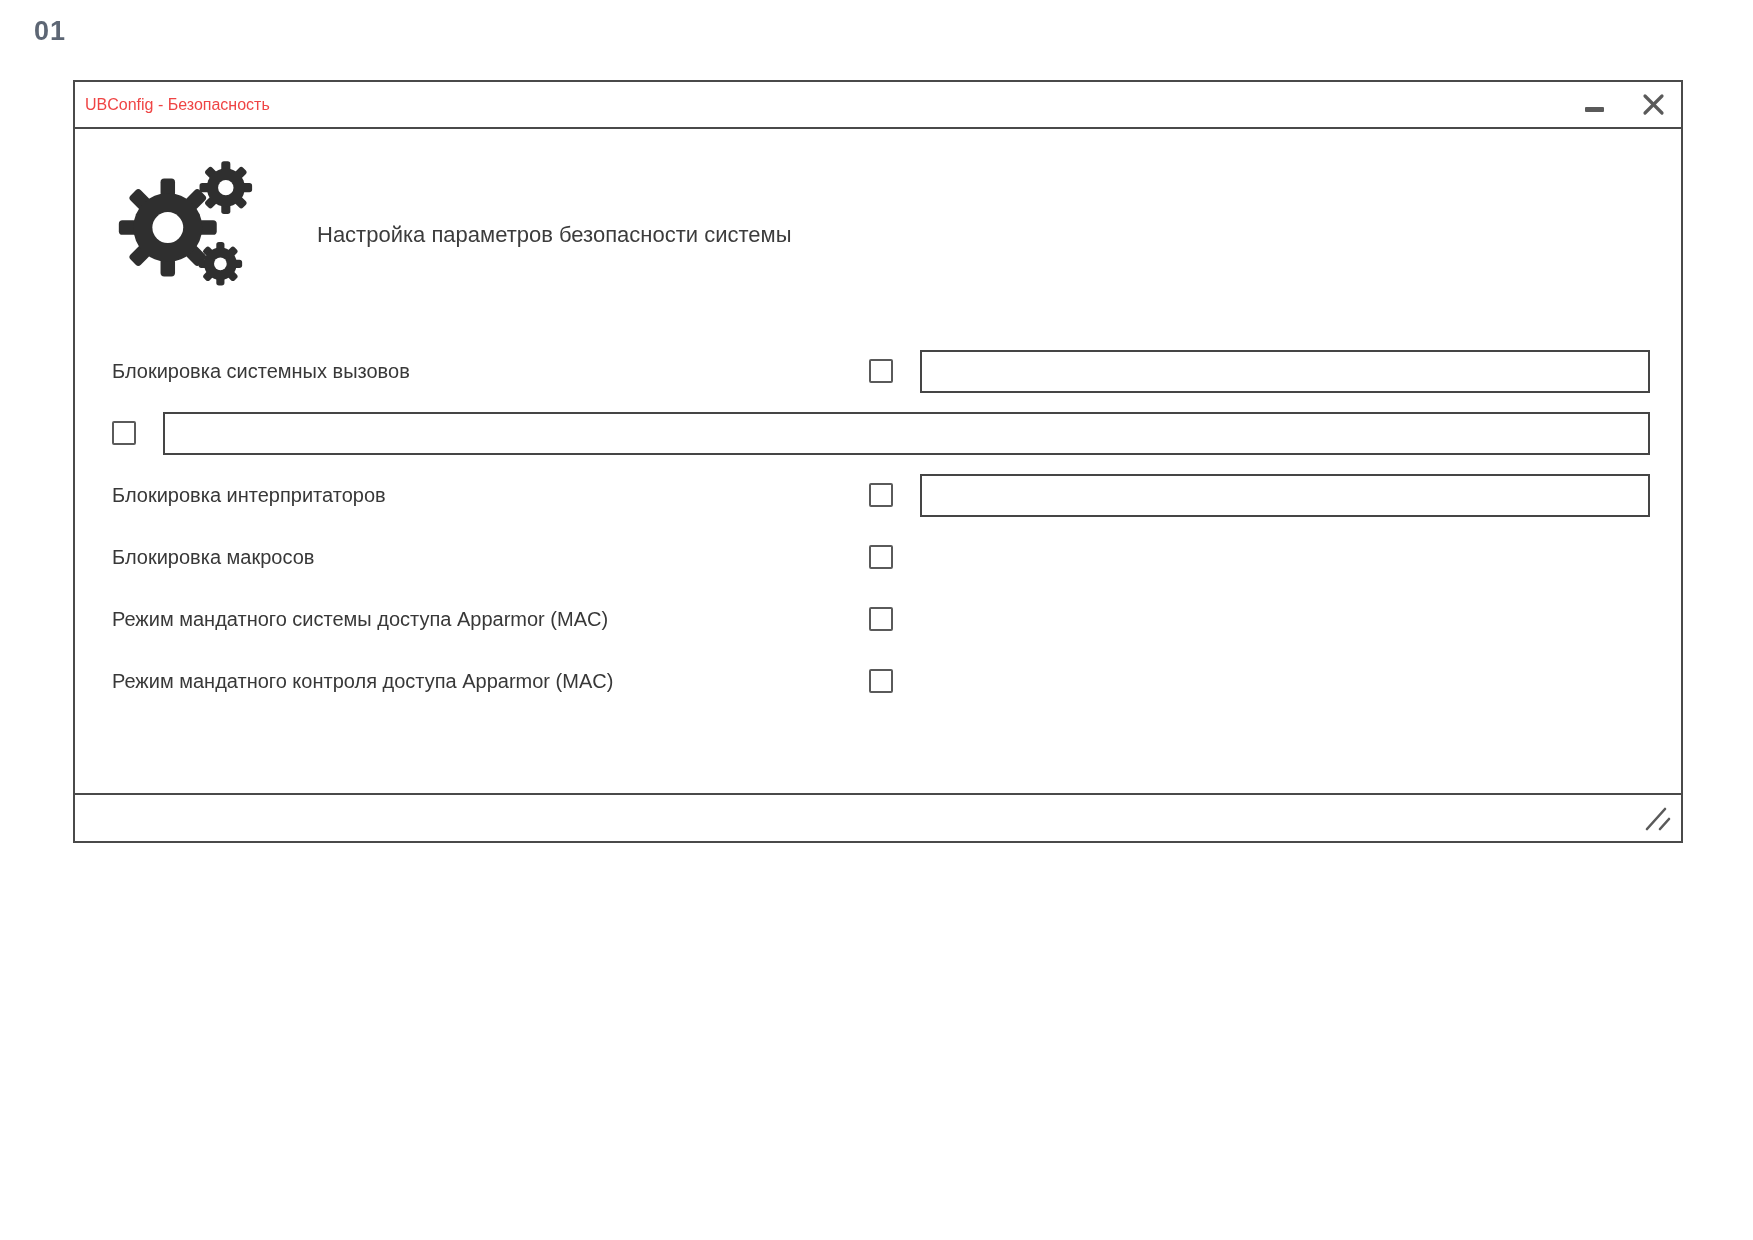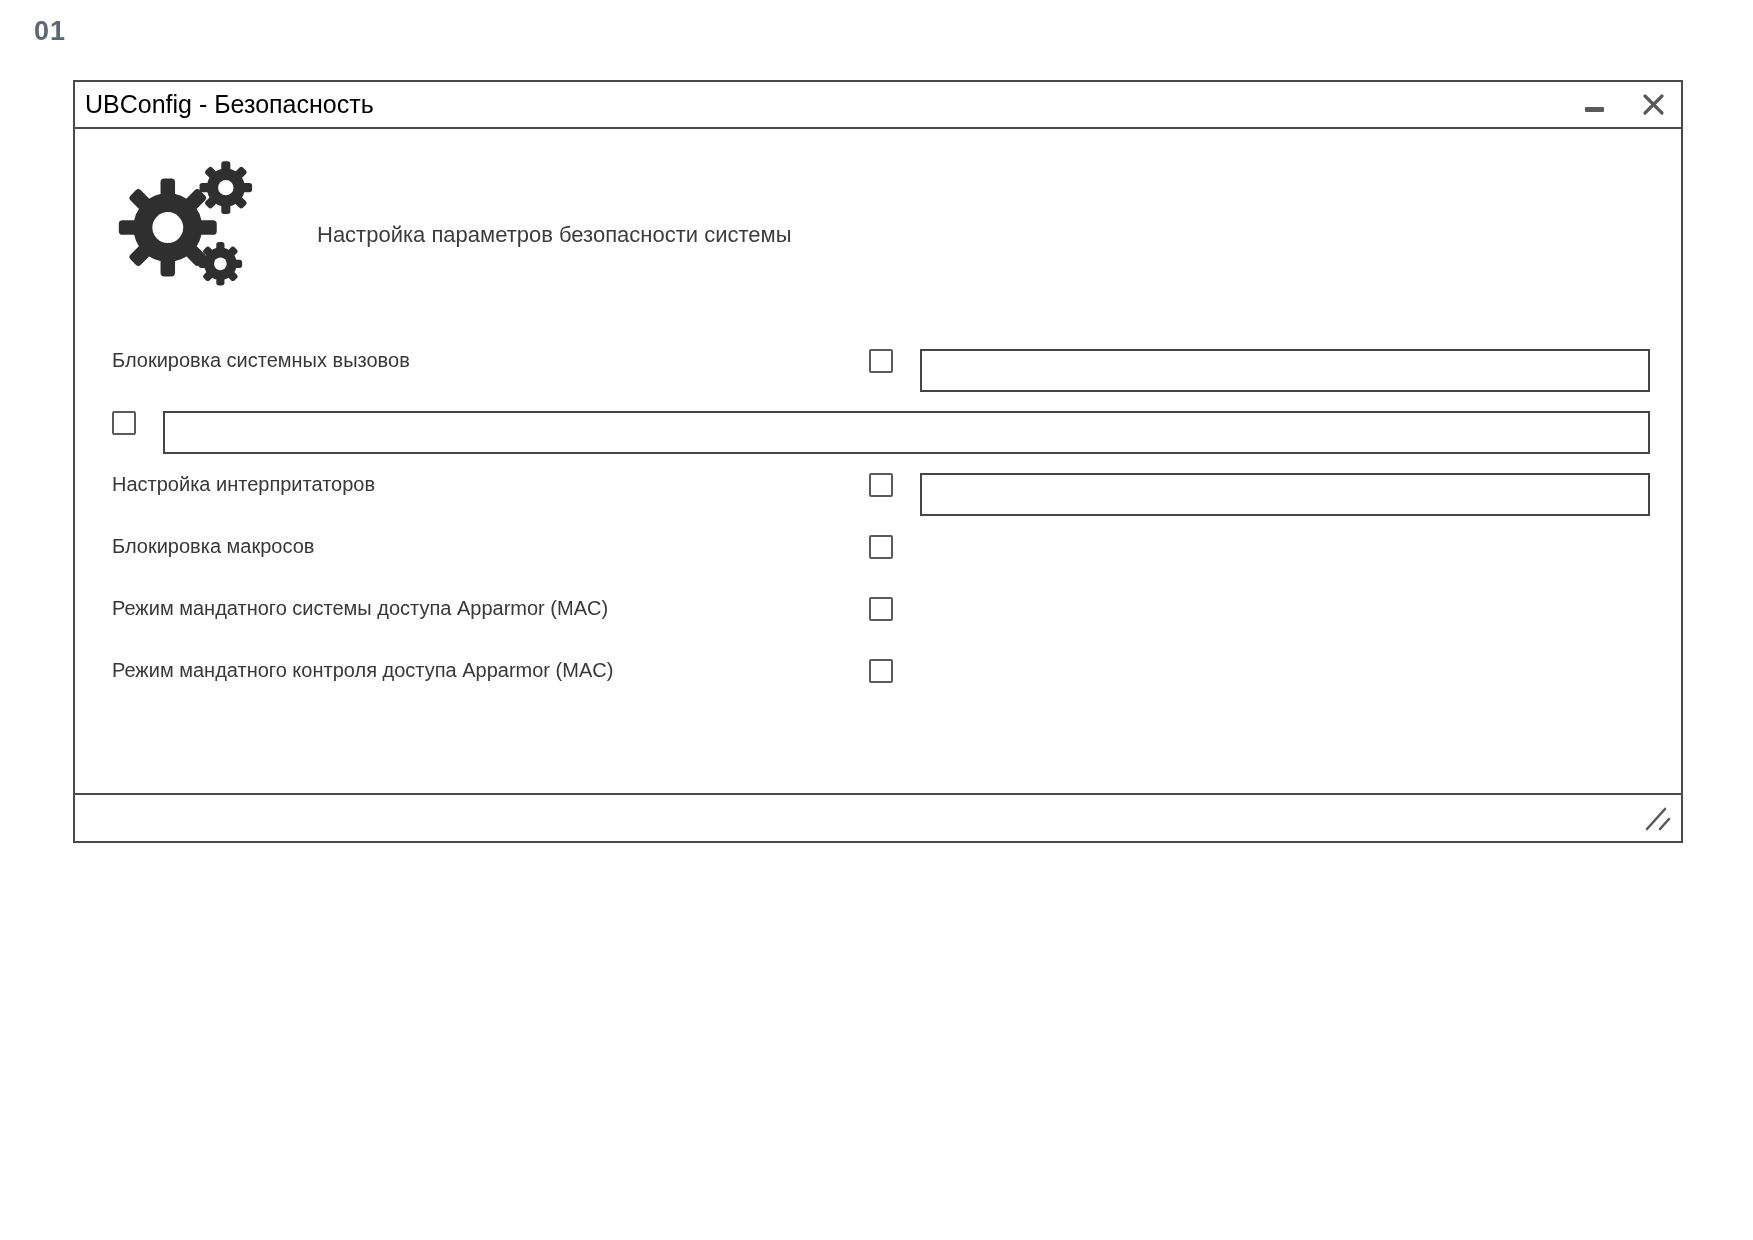--- a/index.html
+++ b/index.html
@@ -14,42 +14,42 @@
   .window {
     position:absolute; left:73px; top:80px; width:1610px; height:763px;
     background:#ffffff; border:2px solid #4a4a4a;
   }
 
   .titlebar {
     height:47px; border-bottom:2px solid #4a4a4a;
     display:flex; align-items:center;
   }
   .titlebar-title {
-    padding-left:10px; font-size:25px; color:#000000; flex:1;
+    padding-left:10px; font-size:16px; color:#ef4444; flex:1;
     white-space:nowrap;
   }
   .titlebar-controls {
     display:flex; align-items:center; gap:38px; padding-right:16px;
   }
   .btn-window { background:none; border:none; cursor:pointer; display:flex; align-items:center; justify-content:center; padding:0; }
   .minimize-glyph { width:19px; height:5px; background:#5a5a5a; margin-top:10px; border-radius:1px; }
 
   .content { position:relative; }
 
   .header-block {
     display:flex; align-items:center; padding:26px 0 0 40px; height:162px;
   }
   .gears { width:150px; height:136px; flex:0 0 auto; }
   .heading {
     margin-left:52px; font-size:22px; color:#3c3c3c; white-space:nowrap;margin-top:24px;
   }
 
   .rows { margin-top:58px; }
   .row {
-    display:flex; align-items:flex-start; height:44px;
+    display:flex; align-items:center; height:44px;
     margin:0 31px 18px 37px;
   }
   .row-label { width:757px; font-size:20px; color:#383838; white-space:nowrap; flex:0 0 auto; }
   .checkbox {
     width:24px; height:24px; flex:0 0 auto;
     border:2px solid #5a5a5a; background:#ffffff; border-radius:2px;
     cursor:pointer;
   }
   .row-field {
     flex:1; height:43px; margin-left:27px;
@@ -145,21 +145,21 @@
         <input class="row-field" type="text" value="" style="">
       </div>
 
 
       <div class="row">
         <div class="checkbox" role="checkbox" aria-checked="false"></div>
         <input class="row-field" type="text" value="" style="">
       </div>
 
       <div class="row">
-        <div class="row-label">Настройка интерпритаторов</div>
+        <div class="row-label">Блокировка интерпритаторов</div>
         <div class="checkbox" role="checkbox" aria-checked="false"></div>
         <input class="row-field" type="text" value="" style="">
       </div>
 
       <div class="row">
         <div class="row-label">Блокировка макросов</div>
         <div class="checkbox" role="checkbox" aria-checked="false"></div>
       </div>
 
       <div class="row">

